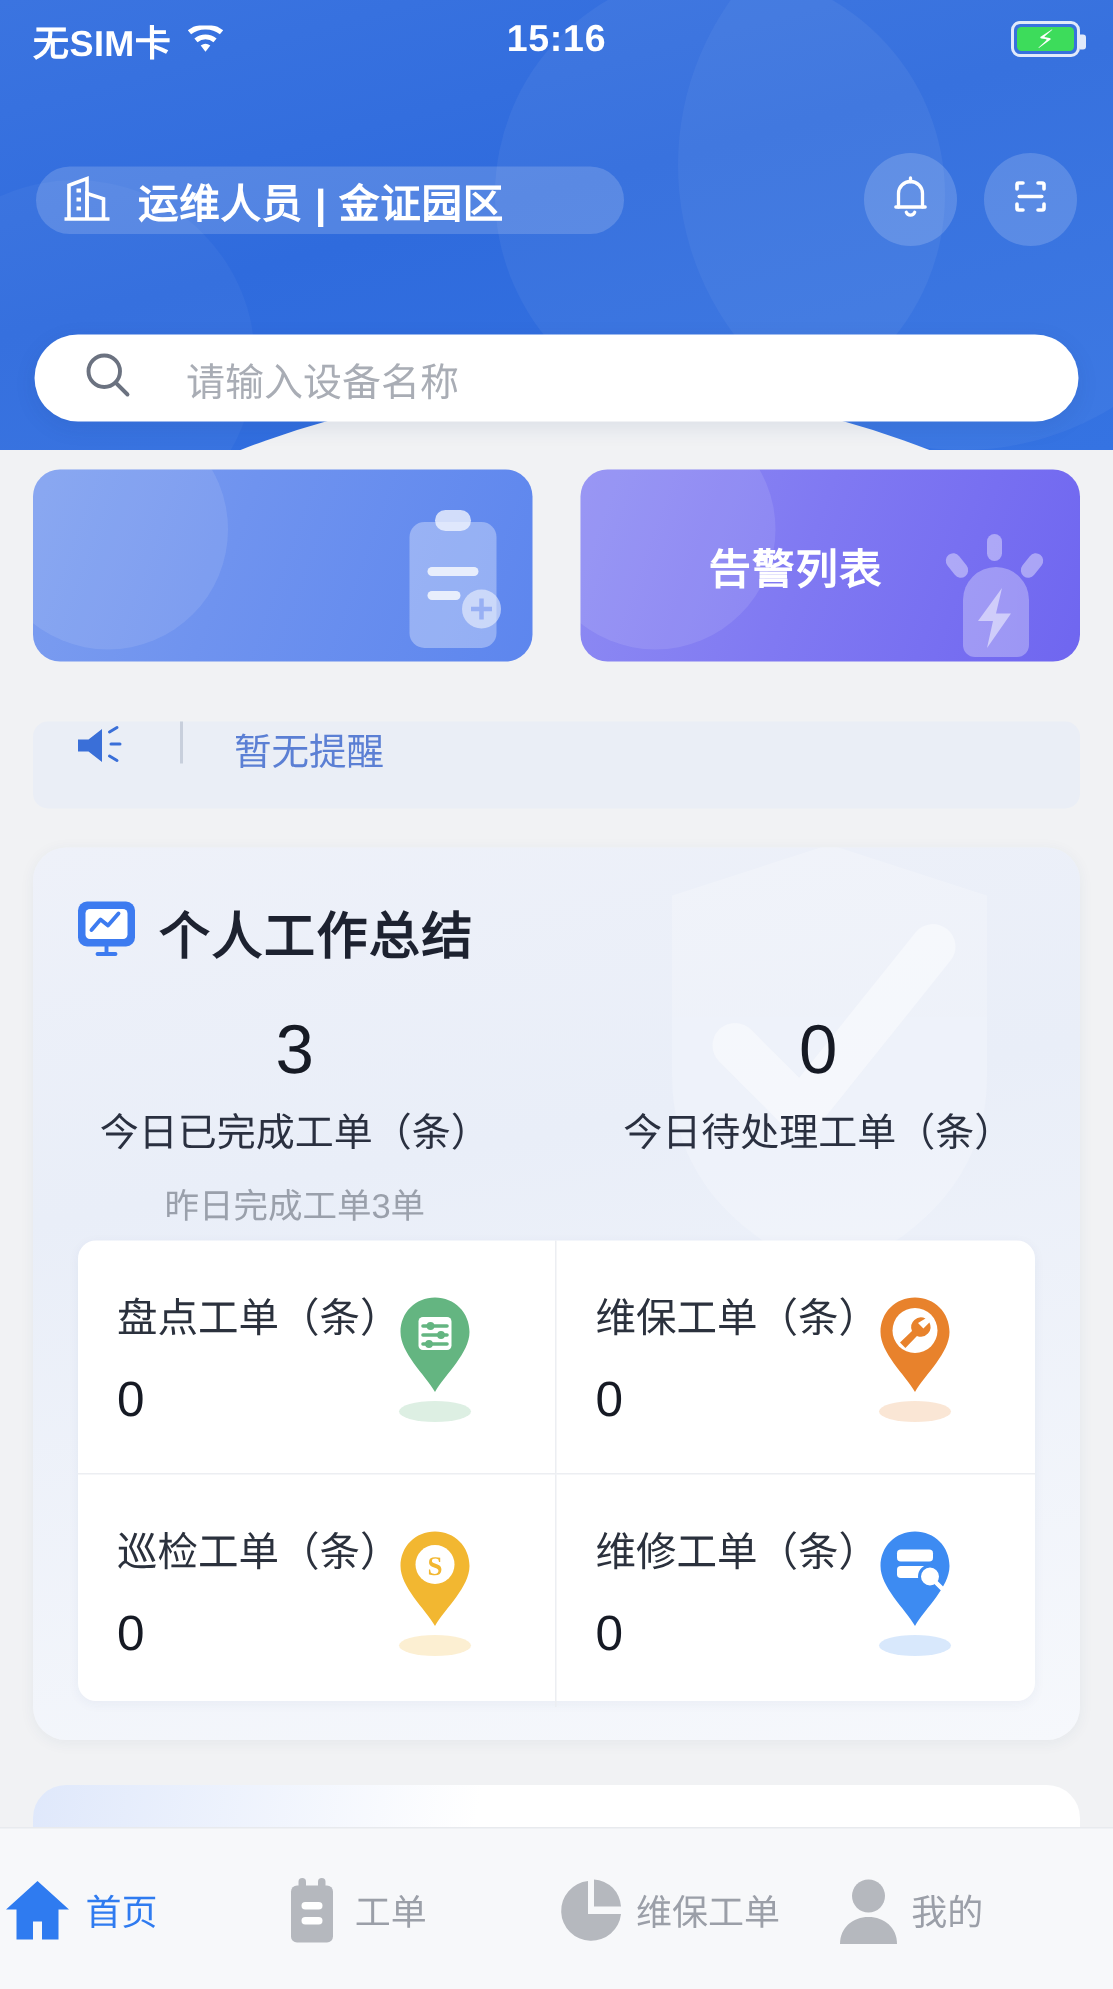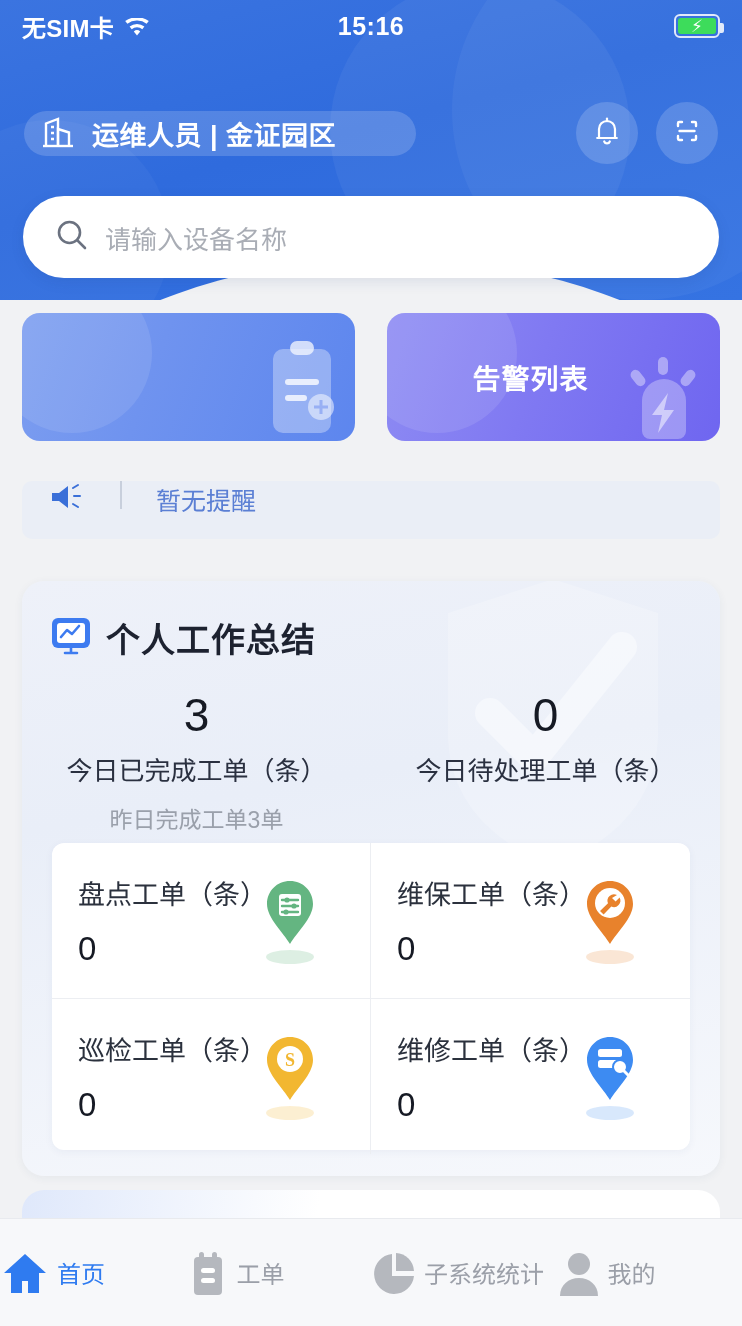--- a/index.html
+++ b/index.html
@@ -67,23 +67,23 @@
   .org-icon{ width:40px; height:40px; flex:0 0 auto; }
   .org-text{ color:#fff; font-size:27px; font-weight:700; letter-spacing:.5px; white-space:nowrap;}
   .hdr-actions{ margin-left:auto; display:flex; gap:18px; }
   .circ-btn{
     width:62px;height:62px;border-radius:50%;background:rgba(255,255,255,0.17);
     display:flex;align-items:center;justify-content:center;
   }
 
   
   .search{
-    position:absolute; left:23px; top:196px; width:696px; height:82px;
+    position:absolute; left:23px; top:223px; width:696px; height:58px;
     background:#fff; border-radius:41px; display:flex; align-items:center;
-    padding:0 30px; gap:14px; z-index:5;
+    padding:0 30px; gap:33px; z-index:5;
     box-shadow:0 4px 14px rgba(30,60,120,.10);
   }
   .search-ph{ color:#a9adb5; font-size:26px; }
 
   
   .quick{
     position:absolute; left:22px; top:313px; width:698px; height:128px;
     display:flex; gap:32px; z-index:4;
   }
   .qcard{
@@ -100,21 +100,21 @@
   .notice{
     position:absolute; left:22px; top:481px; width:698px; height:58px;
     background:#eaeef6; border-radius:10px;
     display:flex; align-items:flex-start; padding:0 26px; gap:34px; z-index:3;
   }
   .notice .divider{ width:2px; height:28px; background:#c8cfdc; }
   .notice .n-text{ color:#5b7fd4; font-size:25px; }
 
   
   .summary{
-    position:absolute; left:22px; top:581px; width:698px; height:595px;
+    position:absolute; left:22px; top:565px; width:698px; height:595px;
     background:linear-gradient(170deg,#eef1f9 0%,#e9eef8 35%,#f6f8fc 100%);
     border-radius:22px; overflow:hidden; z-index:3;
     box-shadow:0 2px 10px rgba(40,60,110,.06);
   }
   .summary .watermark{
     position:absolute; right:42px; top:-8px; width:250px; height:300px; opacity:.55;
   }
   .sum-title{
     position:absolute; left:28px; top:32px; display:flex; align-items:center; gap:14px;
   }
@@ -391,21 +391,21 @@
       </span>
       <span class="t-lbl">工单</span>
     </div>
     <div class="tab">
       <span class="t-ico">
         <svg width="46" height="46" viewBox="0 0 46 46" fill="#b5b8be">
           <path d="M21 3a20 20 0 1022 22H21z"></path>
           <path d="M25 2v18h18A19 19 0 0025 2z"></path>
         </svg>
       </span>
-      <span class="t-lbl">子系统统计</span>
+      <span class="t-lbl">维保工单</span>
     </div>
     <div class="tab">
       <span class="t-ico">
         <svg width="44" height="46" viewBox="0 0 44 46" fill="#b5b8be">
           <circle cx="22" cy="13" r="11"></circle>
           <path d="M3 45c0-11 8.5-18 19-18s19 7 19 18z"></path>
         </svg>
       </span>
       <span class="t-lbl">我的</span>
     </div>

